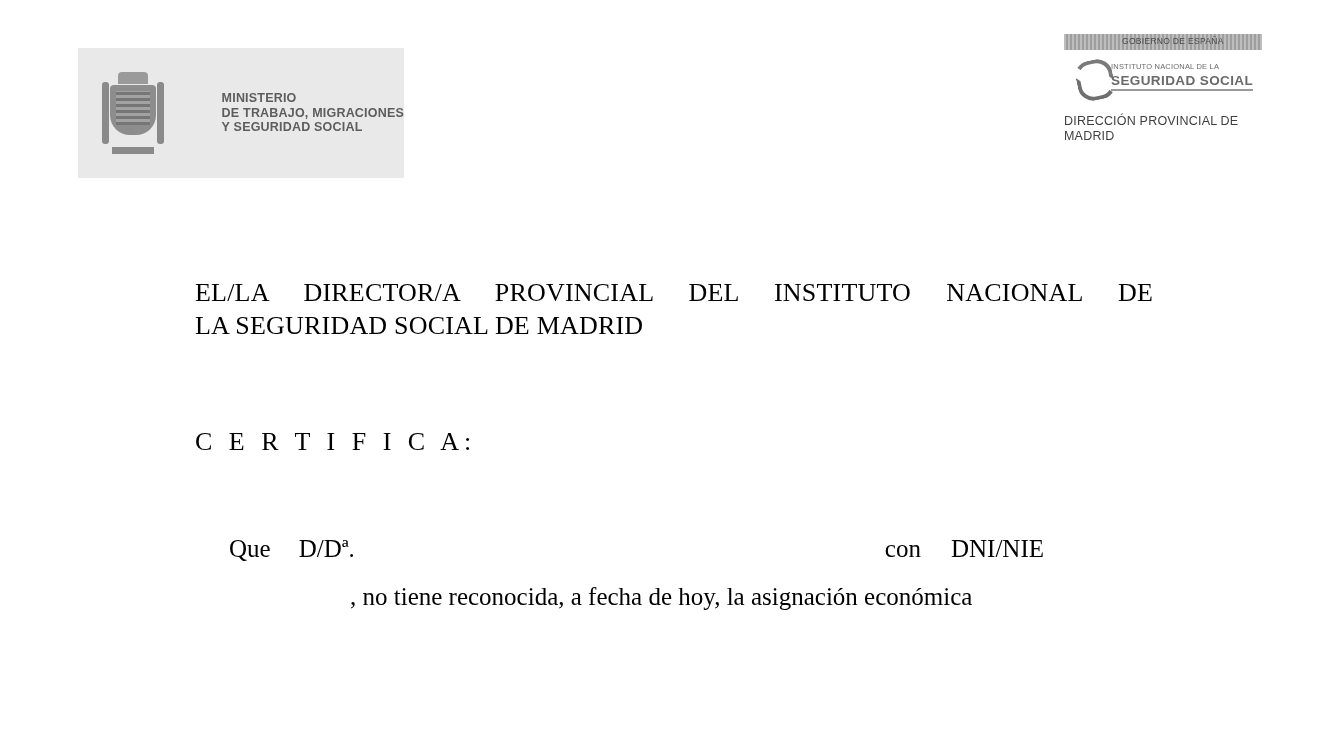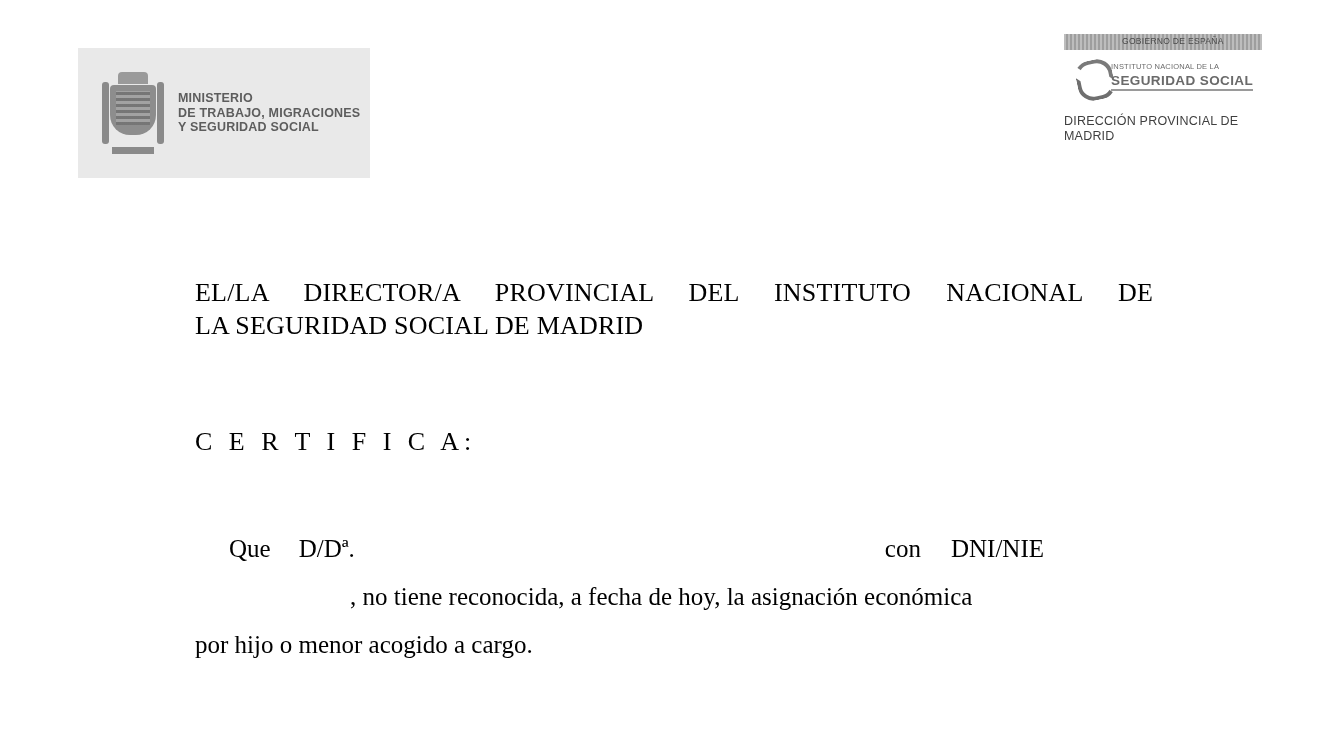--- a/index.html
+++ b/index.html
@@ -23,25 +23,26 @@
     left: 0;
     width: 1335px;
     height: 200px;
   }
 
   
   .ministry-block {
     position: absolute;
     left: 78px;
     top: 48px;
-    width: 292px;
+    width: 326px;
     height: 130px;
     background: #e9e9e9;
     display: flex;
     align-items: center;
+    justify-content: space-between;
   }
   .coat-of-arms {
     width: 62px;
     height: 82px;
     margin-left: 24px;
     position: relative;
     flex: none;
   }
   .coat-of-arms .crown {
     position: absolute;
@@ -296,16 +297,15 @@
       <span class="sp-1"></span>
       <span>D/Dª.</span>
       <span class="blank-name"></span>
       <span>con</span>
       <span class="sp-2"></span>
       <span>DNI/NIE</span>
     </div>
     <div class="line-2">
       <span class="blank-dni"></span><span>, no tiene reconocida, a fecha de hoy, la asignación económica</span>
     </div>
-    <div>por hijo o menor acogido a cargo.</div>
   </div>
 
 </div>
 
 </body></html>

